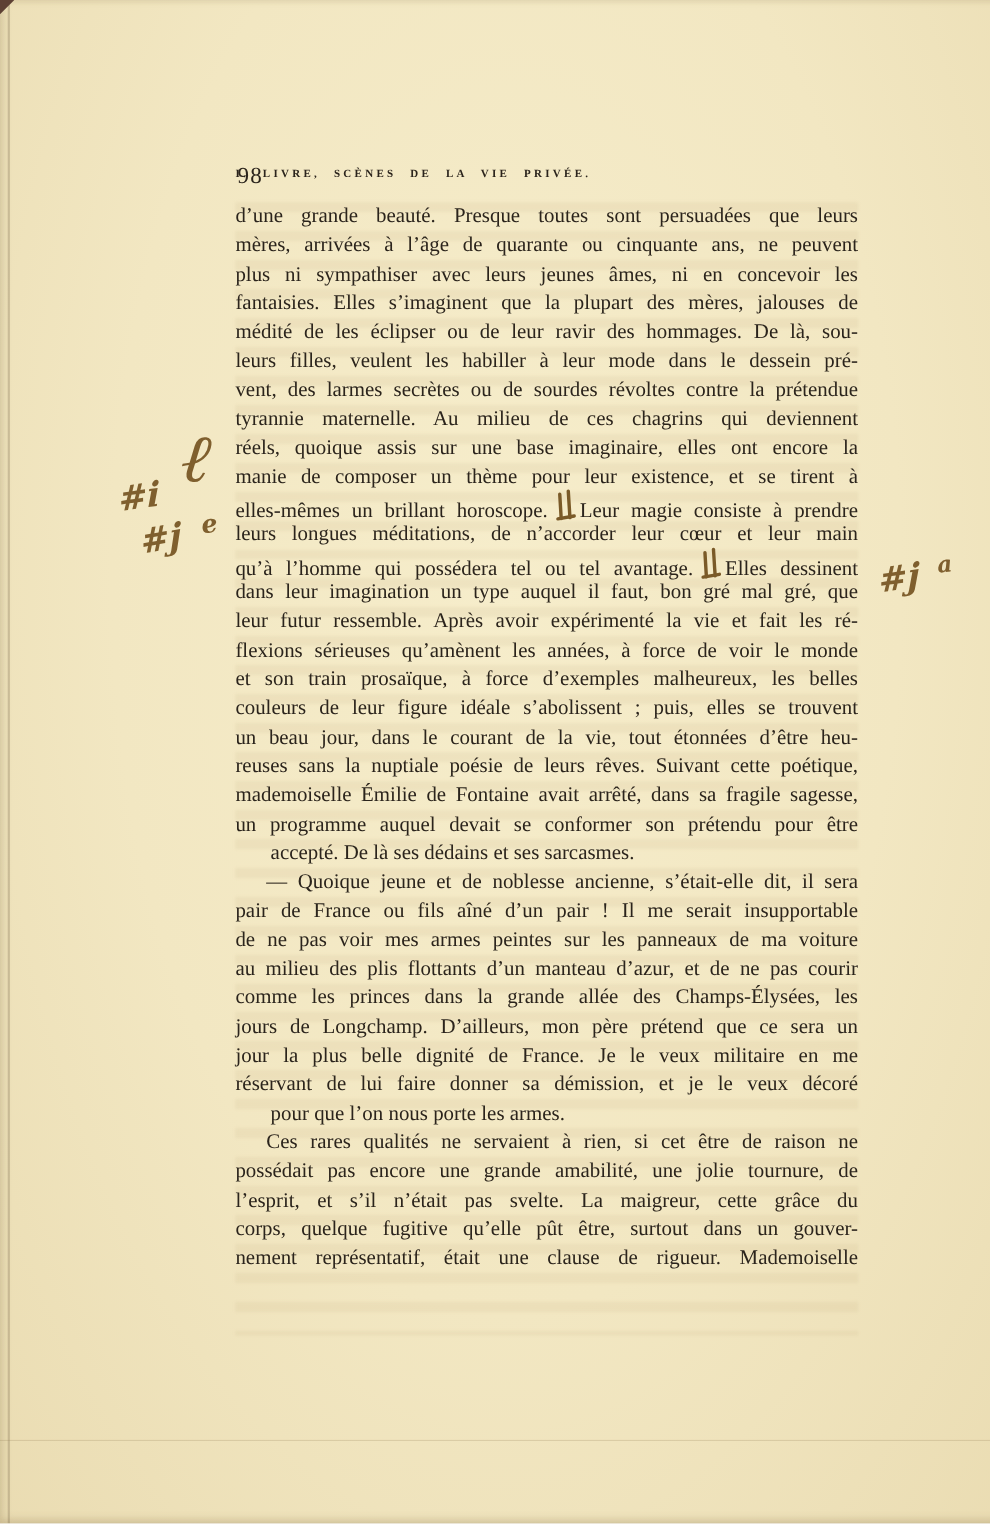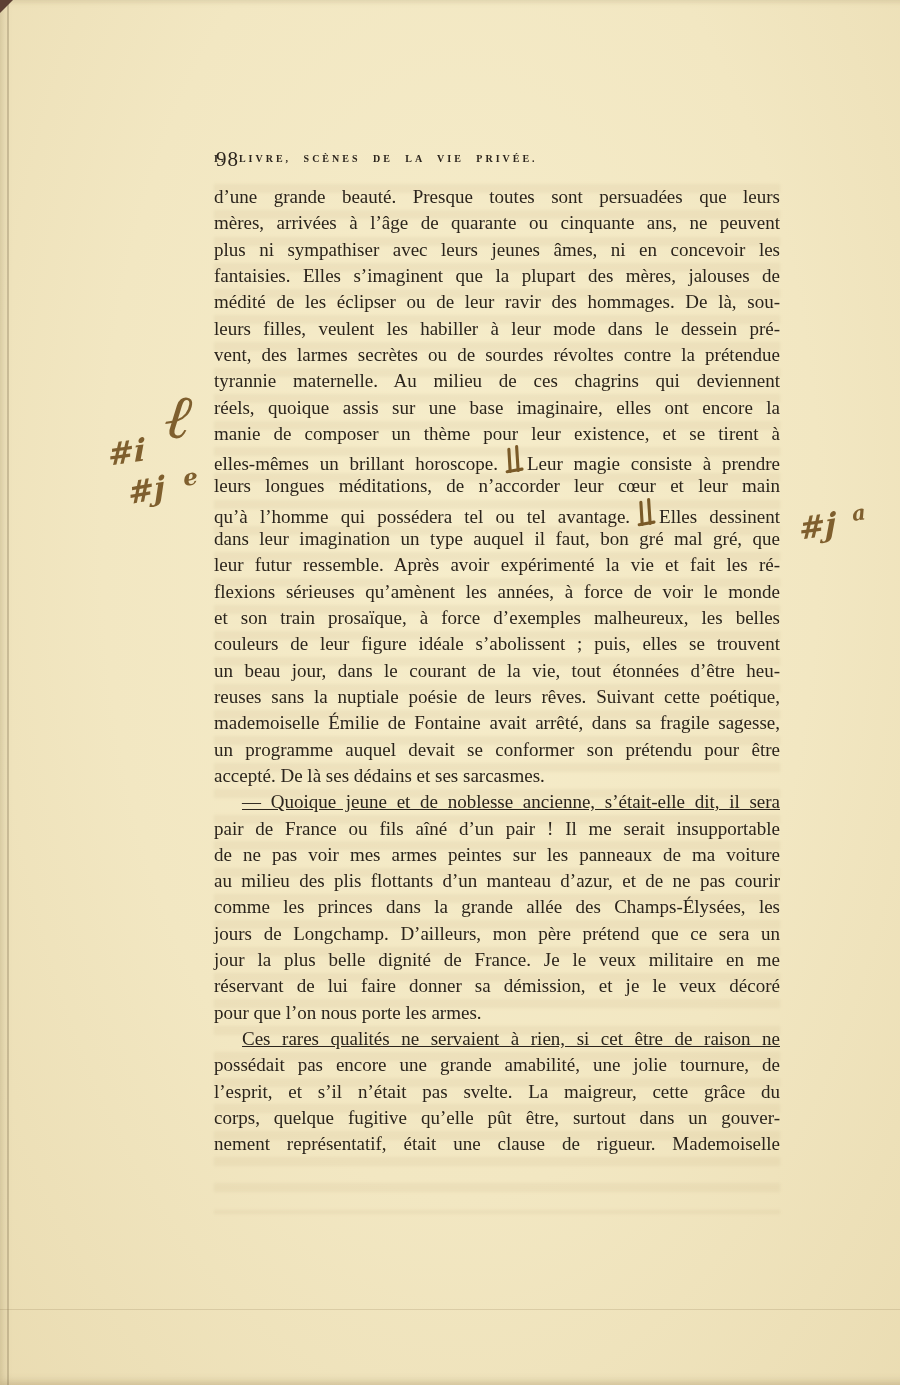--- a/index.html
+++ b/index.html
@@ -33,22 +33,22 @@
   .page-number{position:absolute;left:2px;top:0;font-size:21px;letter-spacing:1px;}
   .running-title{display:block;font-size:10px;font-weight:600;letter-spacing:3px;word-spacing:7px;}
   
   .body-text{position:absolute;left:214px;top:184px;width:566px;}
   .line{
     height:26.32px;line-height:26.32px;font-size:19px;
     text-align:justify;text-align-last:justify;
     overflow:visible;white-space:nowrap;
   }
   .line{white-space:normal;}
-  .line.indent{text-indent:28px;text-decoration:underline;}
-  .line.short{text-align-last:left;}
+  .line.indent{text-indent:28px;}
+  .line.short{text-align-last:left;margin-left:32px;}
   
   .pmark{display:inline-block;width:22px;height:30px;vertical-align:-7px;margin:0 3px 0 4px;position:relative;top:-2px;}
   .pmark svg{display:block;overflow:visible;}
   
   .hand{position:absolute;color:#7f5f2e;font-family:"DejaVu Serif", serif;font-style:italic;pointer-events:none;}
   .ann-ell{left:166px;top:380px;font-size:62px;transform:rotate(7deg);font-weight:600;}
   .ann-l1{left:108px;top:434px;font-size:31px;transform:rotate(-8deg) skewX(-8deg);font-weight:600;}
   .ann-l2{left:128px;top:472px;font-size:31px;transform:rotate(-10deg) skewX(-8deg);font-weight:600;}
   .ann-l2-sup{left:183px;top:463px;font-size:23px;transform:rotate(-6deg);font-weight:600;}
   .ann-r{left:799px;top:508px;font-size:31px;transform:rotate(-8deg) skewX(-8deg);font-weight:600;}

